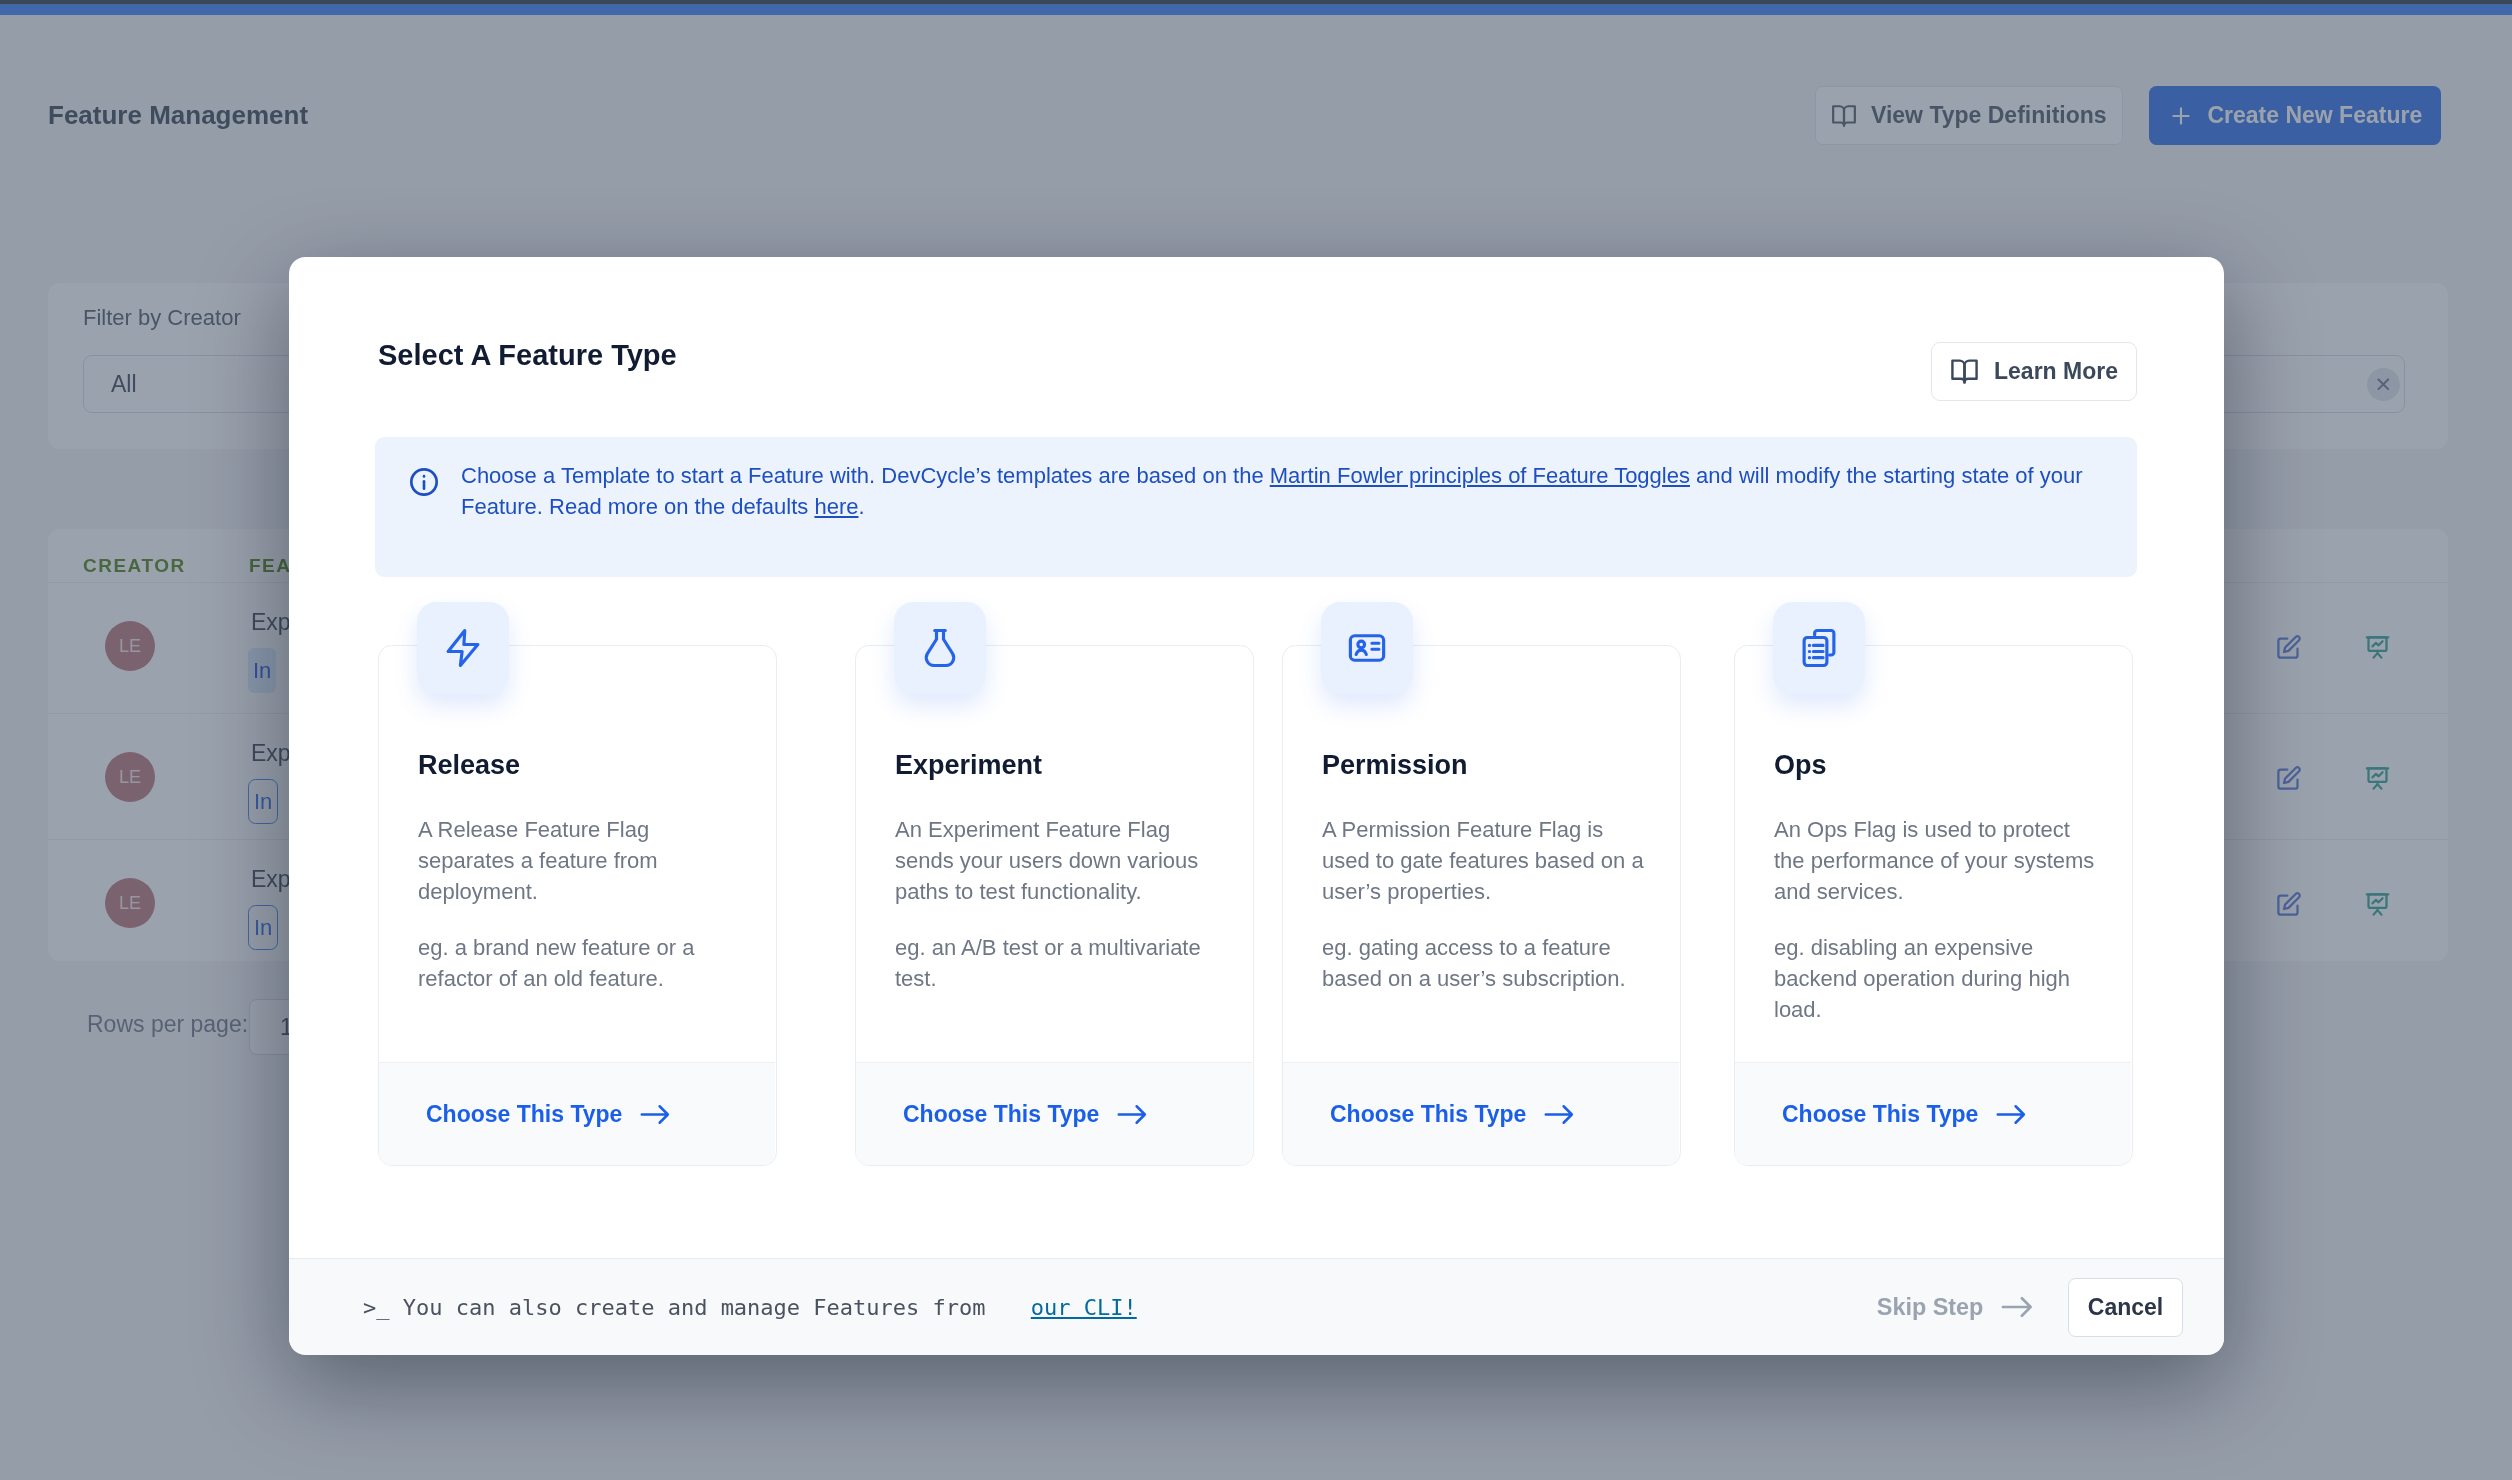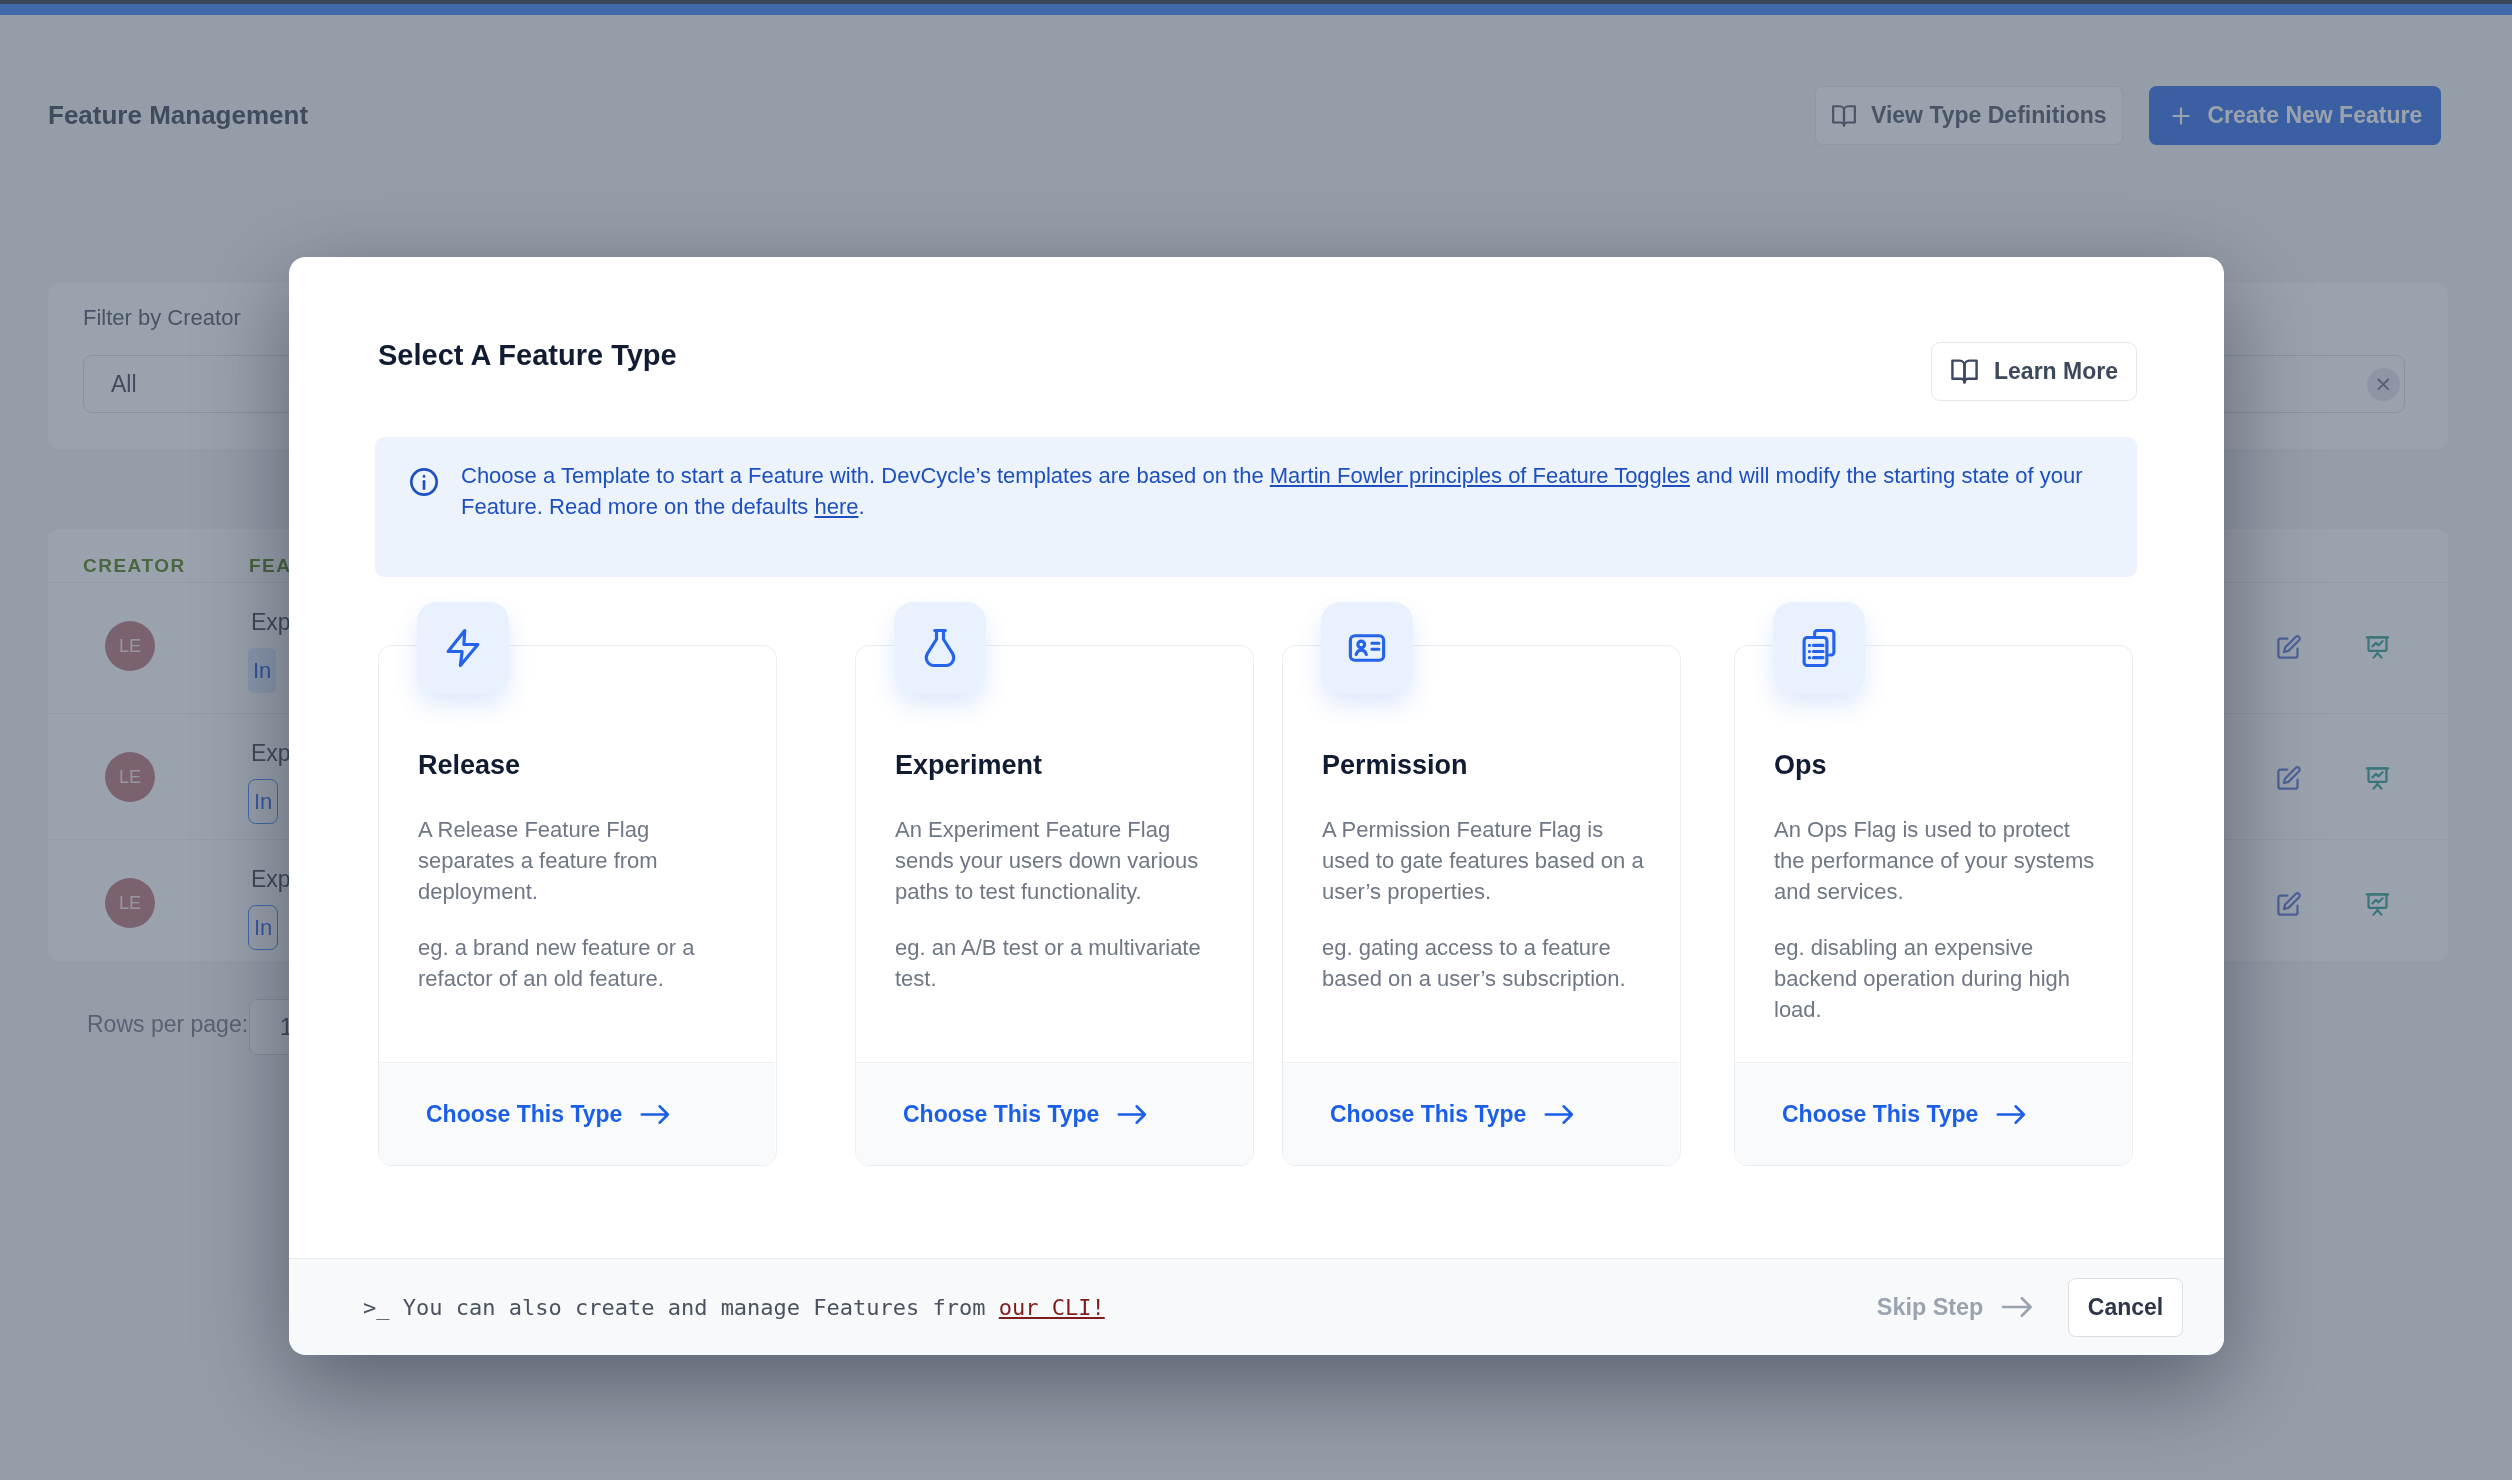--- a/index.html
+++ b/index.html
@@ -51,21 +51,21 @@
   .fcard { position:absolute; top:0; width:399px; height:521px; background:#fff; border:1.5px solid #e9edf2; border-radius:13.6px; }
   .icon-box { position:absolute; left:38px; top:-44px; width:92px; height:92px; background:#e8f1fd; border-radius:19.7px; box-shadow:0 12px 23px rgba(37,99,235,0.14); display:flex; align-items:center; justify-content:center; }
   .fcard-title { position:absolute; left:39px; top:104px; font-size:27px; font-weight:700; color:#111c33; }
   .fcard-desc { position:absolute; left:39px; top:168px; width:327px; font-size:22px; line-height:31px; color:#6f7785; }
   .fcard-eg { position:absolute; left:39px; top:286px; width:327px; font-size:22px; line-height:31px; color:#6f7785; }
   .fcard-footer { position:absolute; left:0; bottom:0; width:396px; height:103px; background:#f8fafb; border-top:1.5px solid #ecf0f4; border-radius:0 0 12px 12px; display:flex; align-items:center; padding-left:47px; gap:16.6px; }
   .cta { font-size:23px; font-weight:600; color:#1b5fe8; }
 
   .modal-footer { position:absolute; left:0; top:1001px; width:1935px; height:97px; background:#f7f9fa; border-top:1.5px solid #e7eaee; border-radius:0 0 16.6px 16.6px; display:flex; align-items:center; }
   .cli-line { margin-left:74px; font-family:"DejaVu Sans Mono", monospace; font-size:22px; color:#4a5260; }
-  .cli-line a { color:#7f1d1d; }
+  .cli-line a { color:#0369a1;margin-left:32px; }
   .skip { margin-left:auto; display:flex; align-items:center; gap:16.6px; font-size:23.4px; font-weight:600; color:#9aa3b0; }
   .cancel-btn { margin:0 41px 0 33px; width:115px; height:59px; background:#fff; border:1.5px solid #d9dee5; border-radius:7.6px; display:flex; align-items:center; justify-content:center; font-size:23px; font-weight:600; color:#2c3648; }
 
   svg { display:block; }
 </style>
 </head>
 <body>
 
 <div class="screen">
 

